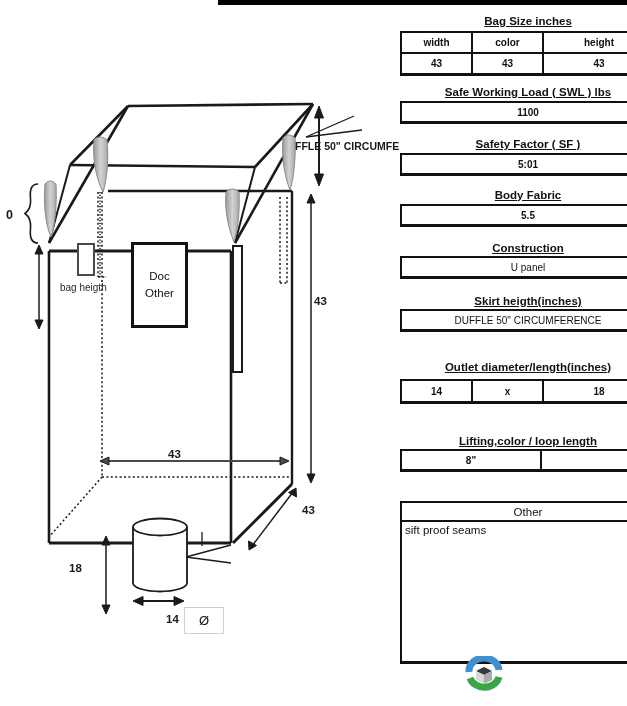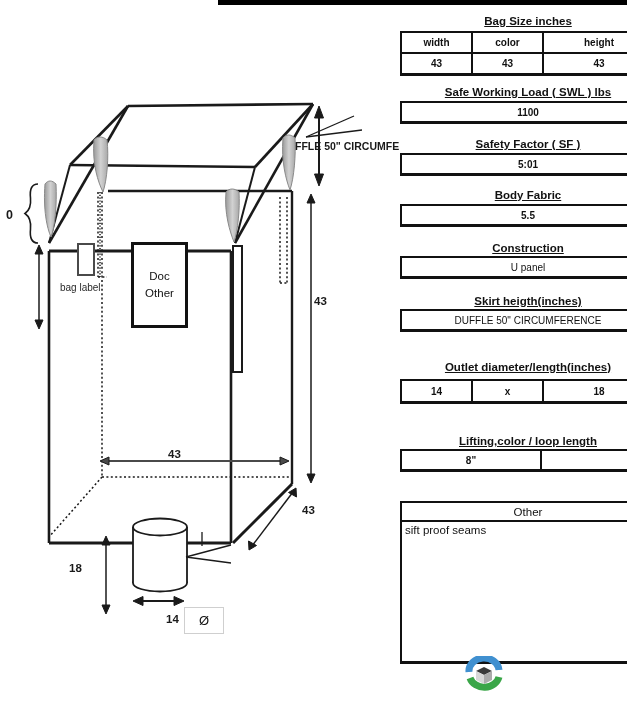--- a/index.html
+++ b/index.html
@@ -140,21 +140,21 @@
   </g>
 </svg>
 
 <div class="white-box bag-label-box"></div>
 <div class="white-box doc-pouch">
   <span>Doc</span>
   <span>Other</span>
 </div>
 
 <div class="txt dim" style="left:6px;top:208px;font-size:12.5px">0</div>
-<div class="txt" style="left:60px;top:282px;font-size:10px;color:#2a2a2a">bag label</div>
+<div class="txt" style="left:60px;top:282px;font-size:10px;color:#2a2a2a">bag heigth</div>
 <div class="txt" style="left:295px;top:140px;font-size:10.5px;font-weight:bold">FFLE 50" CIRCUMFE</div>
 <div class="txt dim" style="left:314px;top:295px">43</div>
 <div class="txt dim" style="left:168px;top:448px">43</div>
 <div class="txt dim" style="left:302px;top:504px">43</div>
 <div class="txt dim" style="left:69px;top:562px">18</div>
 <div class="txt dim" style="left:166px;top:613px">14</div>
 <div class="white-box dia-box">
   <span>Ø</span>
 </div>
 

